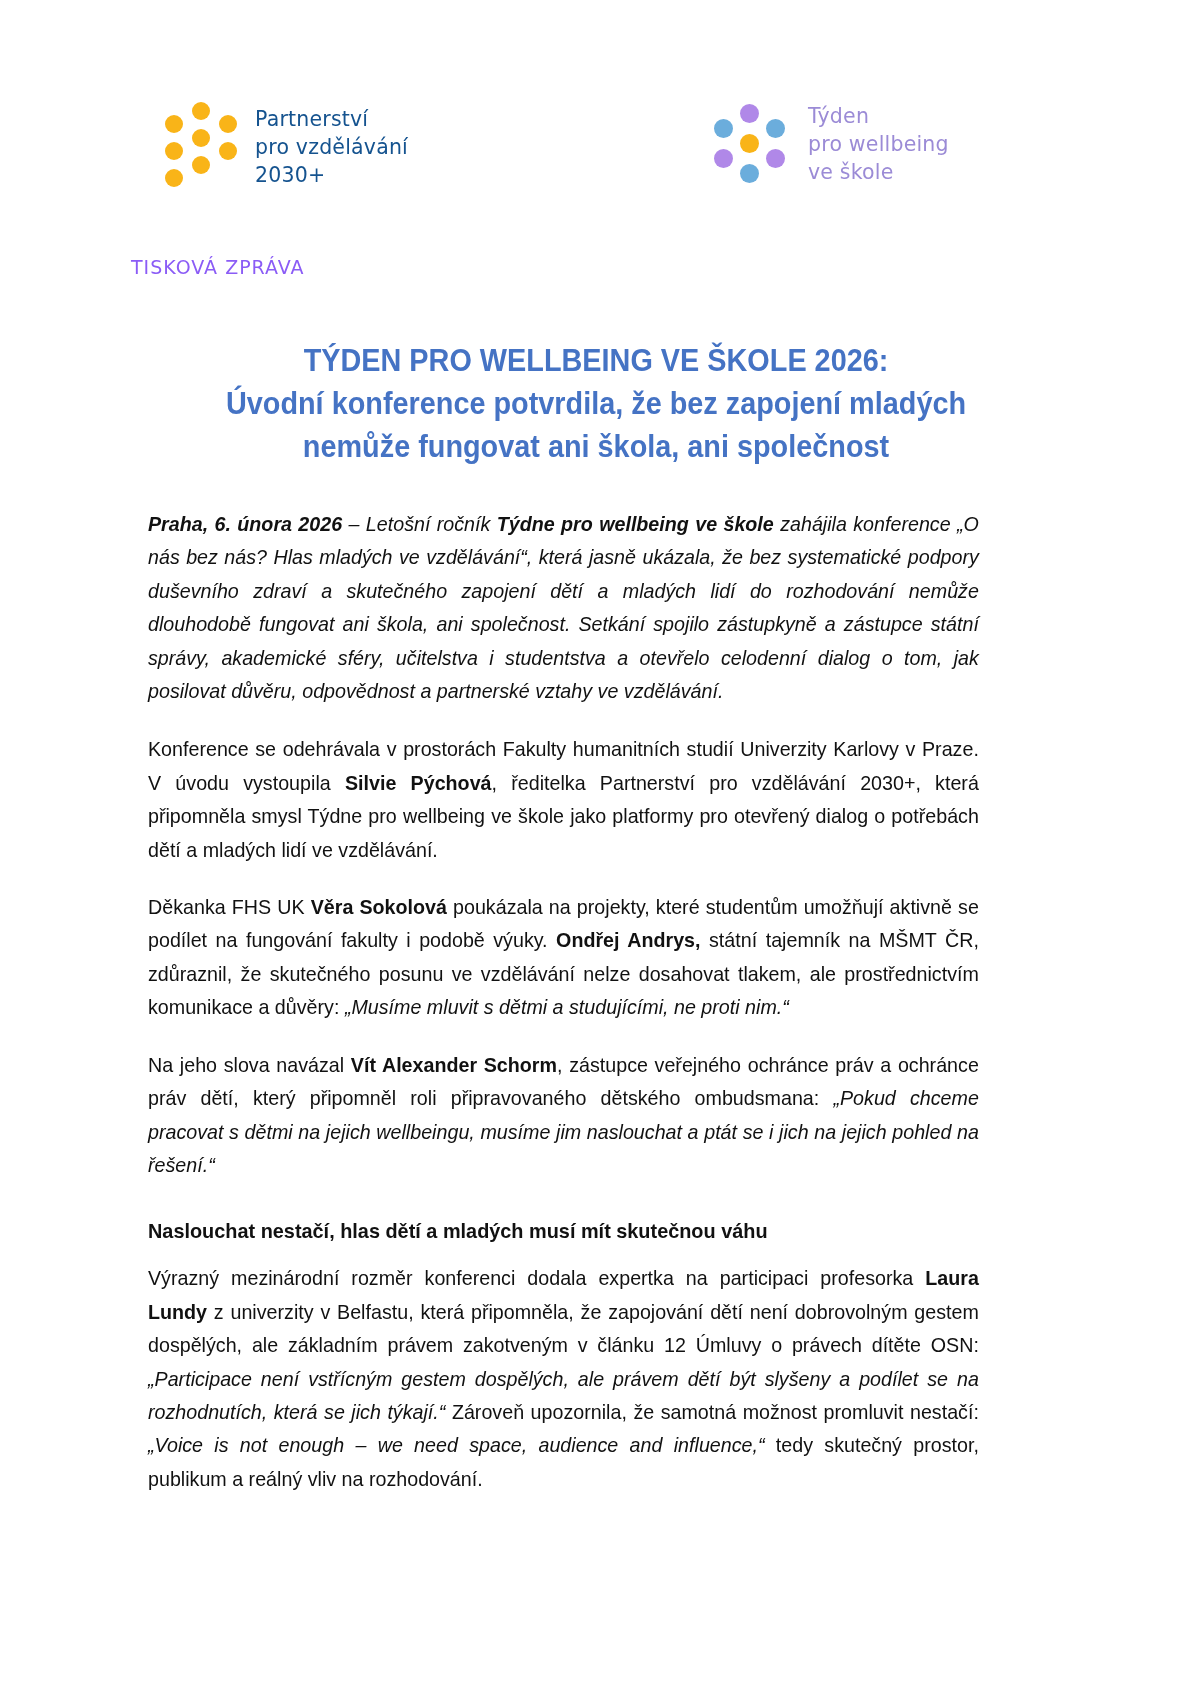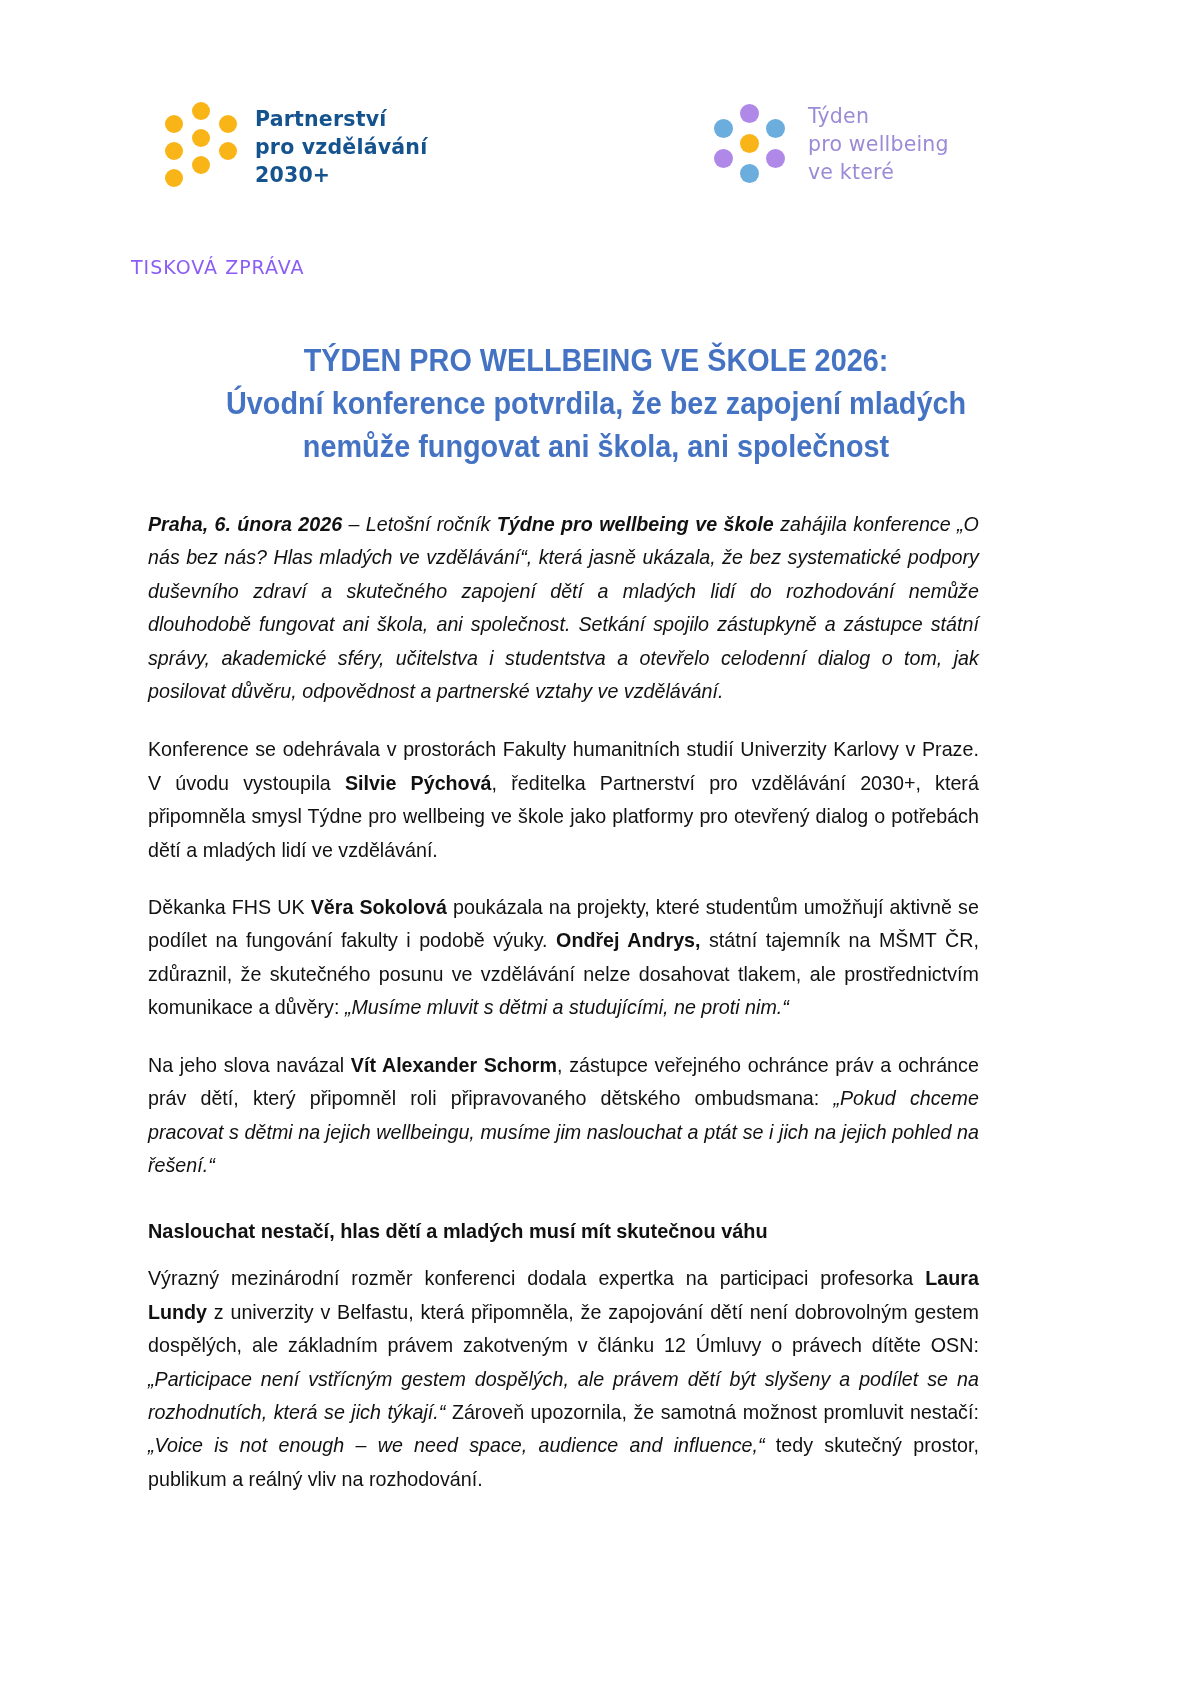--- a/index.html
+++ b/index.html
@@ -64,21 +64,21 @@
   .pv-d { left: 27px; top: 0px;  }
   .pv-e { left: 27px; top: 27px; }
   .pv-f { left: 27px; top: 54px; }
   .pv-g { left: 54px; top: 13px; }
   .pv-h { left: 54px; top: 40px; }
 
   .logo-left .logo-text {
     font-family: "DejaVu Sans", sans-serif;
     font-size: 20.5px;
     line-height: 28px;
-    font-weight: 700;
+    font-weight: 400;
     color: #15538F;
     letter-spacing: 0.2px;
     white-space: pre-line;
   }
 
   
   .dots-tw {
     position: relative;
     width: 78px;
     height: 82px;
@@ -206,21 +206,21 @@
         <i class="tw-top"></i>
         <i class="tw-tl"></i>
           <i class="tw-tr"></i>
         <i class="tw-center"></i>
         <i class="tw-bl"></i>
           <i class="tw-br"></i>
         <i class="tw-bot"></i>
       </span>
       <span class="logo-text">Týden
 pro wellbeing
-ve které</span>
+ve škole</span>
     </div>
 
   </div>
 
   <div class="kicker">TISKOVÁ ZPRÁVA</div>
 
   <h1 class="title">
     <span class="l1">TÝDEN PRO WELLBEING VE ŠKOLE 2026:</span>
     <span class="l2">Úvodní konference potvrdila, že bez zapojení mladých</span>
     <span class="l3">nemůže fungovat ani škola, ani společnost</span>

